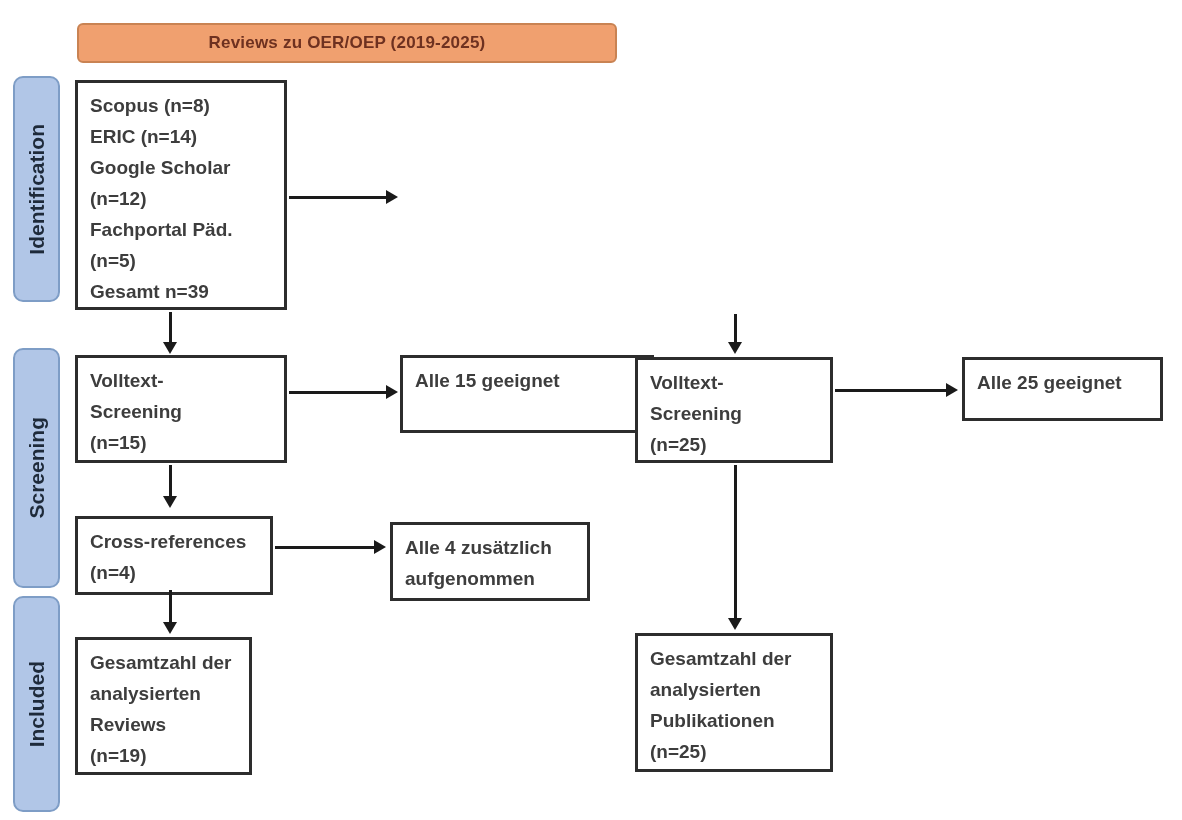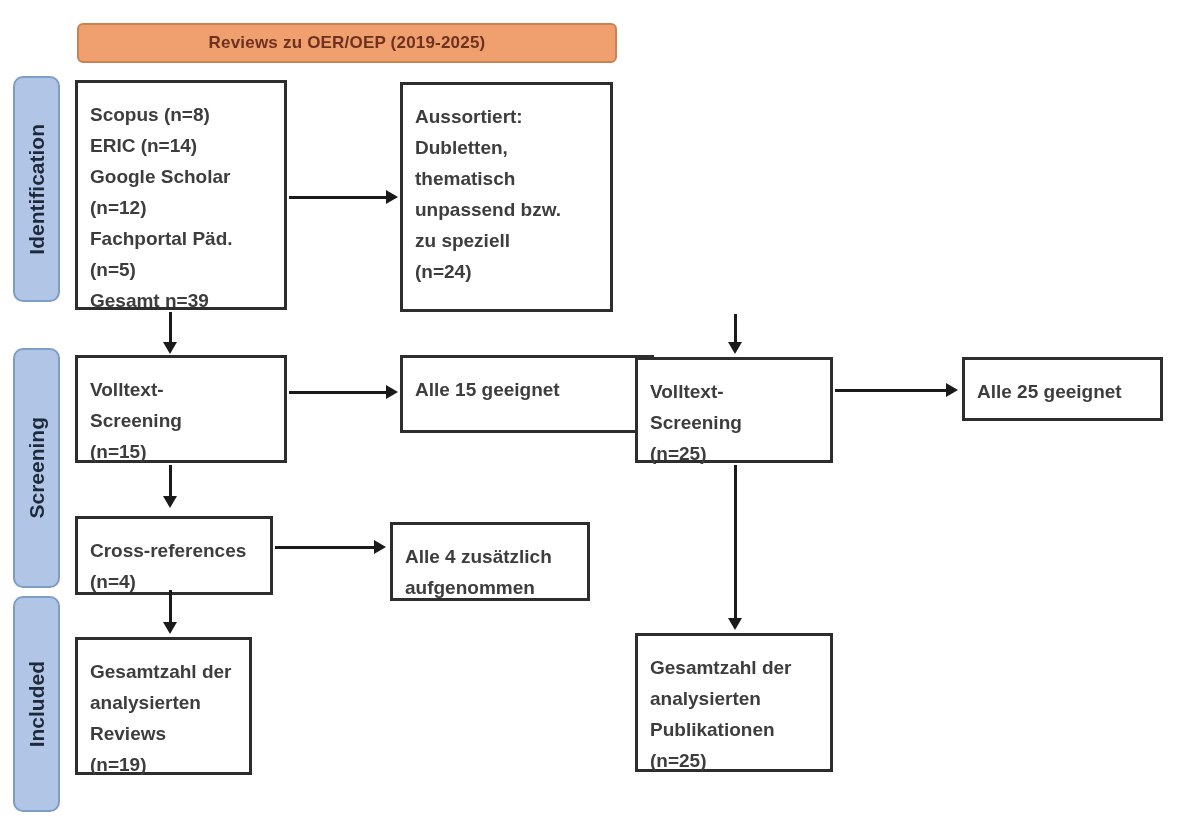--- a/index.html
+++ b/index.html
@@ -31,21 +31,21 @@
     color:var(--label-text);font-size:21px;font-weight:bold;
     display:flex;align-items:center;justify-content:center;
     box-sizing:border-box;
   }
   .pill span{
     writing-mode:vertical-rl;transform:rotate(180deg);white-space:nowrap;
   }
   .box{
     position:absolute;background:#ffffff;border:3px solid var(--box-border);
     color:var(--box-text);font-size:19px;font-weight:600;line-height:31px;
-    padding:16px 12px;box-sizing:border-box;white-space:pre-line;
+    padding:7px 12px;box-sizing:border-box;white-space:pre-line;
   }
   .arrow-h{
     position:absolute;height:3px;background:var(--arrow);
   }
   .arrow-h::after{
     content:"";position:absolute;right:-11px;top:-6px;width:0;height:0;
     border-left:12px solid var(--arrow);
     border-top:7px solid transparent;border-bottom:7px solid transparent;
   }
   .arrow-v{
@@ -76,26 +76,20 @@
     <span>Included</span>
   </div>
 
   <div class="box" style="left:75px;top:80px;width:212px;height:230px">Scopus (n=8)
 ERIC (n=14)
 Google Scholar
 (n=12)
 Fachportal Päd.
 (n=5)
 Gesamt n=39</div>
-  <div class="box" style="left:400px;top:82px;width:213px;height:230px">Aussortiert:
-Dubletten,
-thematisch
-unpassend bzw.
-zu speziell
-(n=24)</div>
   <div class="box" style="left:75px;top:355px;width:212px;height:108px">Volltext-
 Screening
 (n=15)</div>
   <div class="box" style="left:400px;top:355px;width:254px;height:78px">Alle 15 geeignet</div>
   <div class="box" style="left:75px;top:516px;width:198px;height:79px">Cross-references
 (n=4)</div>
   <div class="box" style="left:390px;top:522px;width:200px;height:79px">Alle 4 zusätzlich
 aufgenommen</div>
   <div class="box" style="left:75px;top:637px;width:177px;height:138px">Gesamtzahl der
 analysierten

